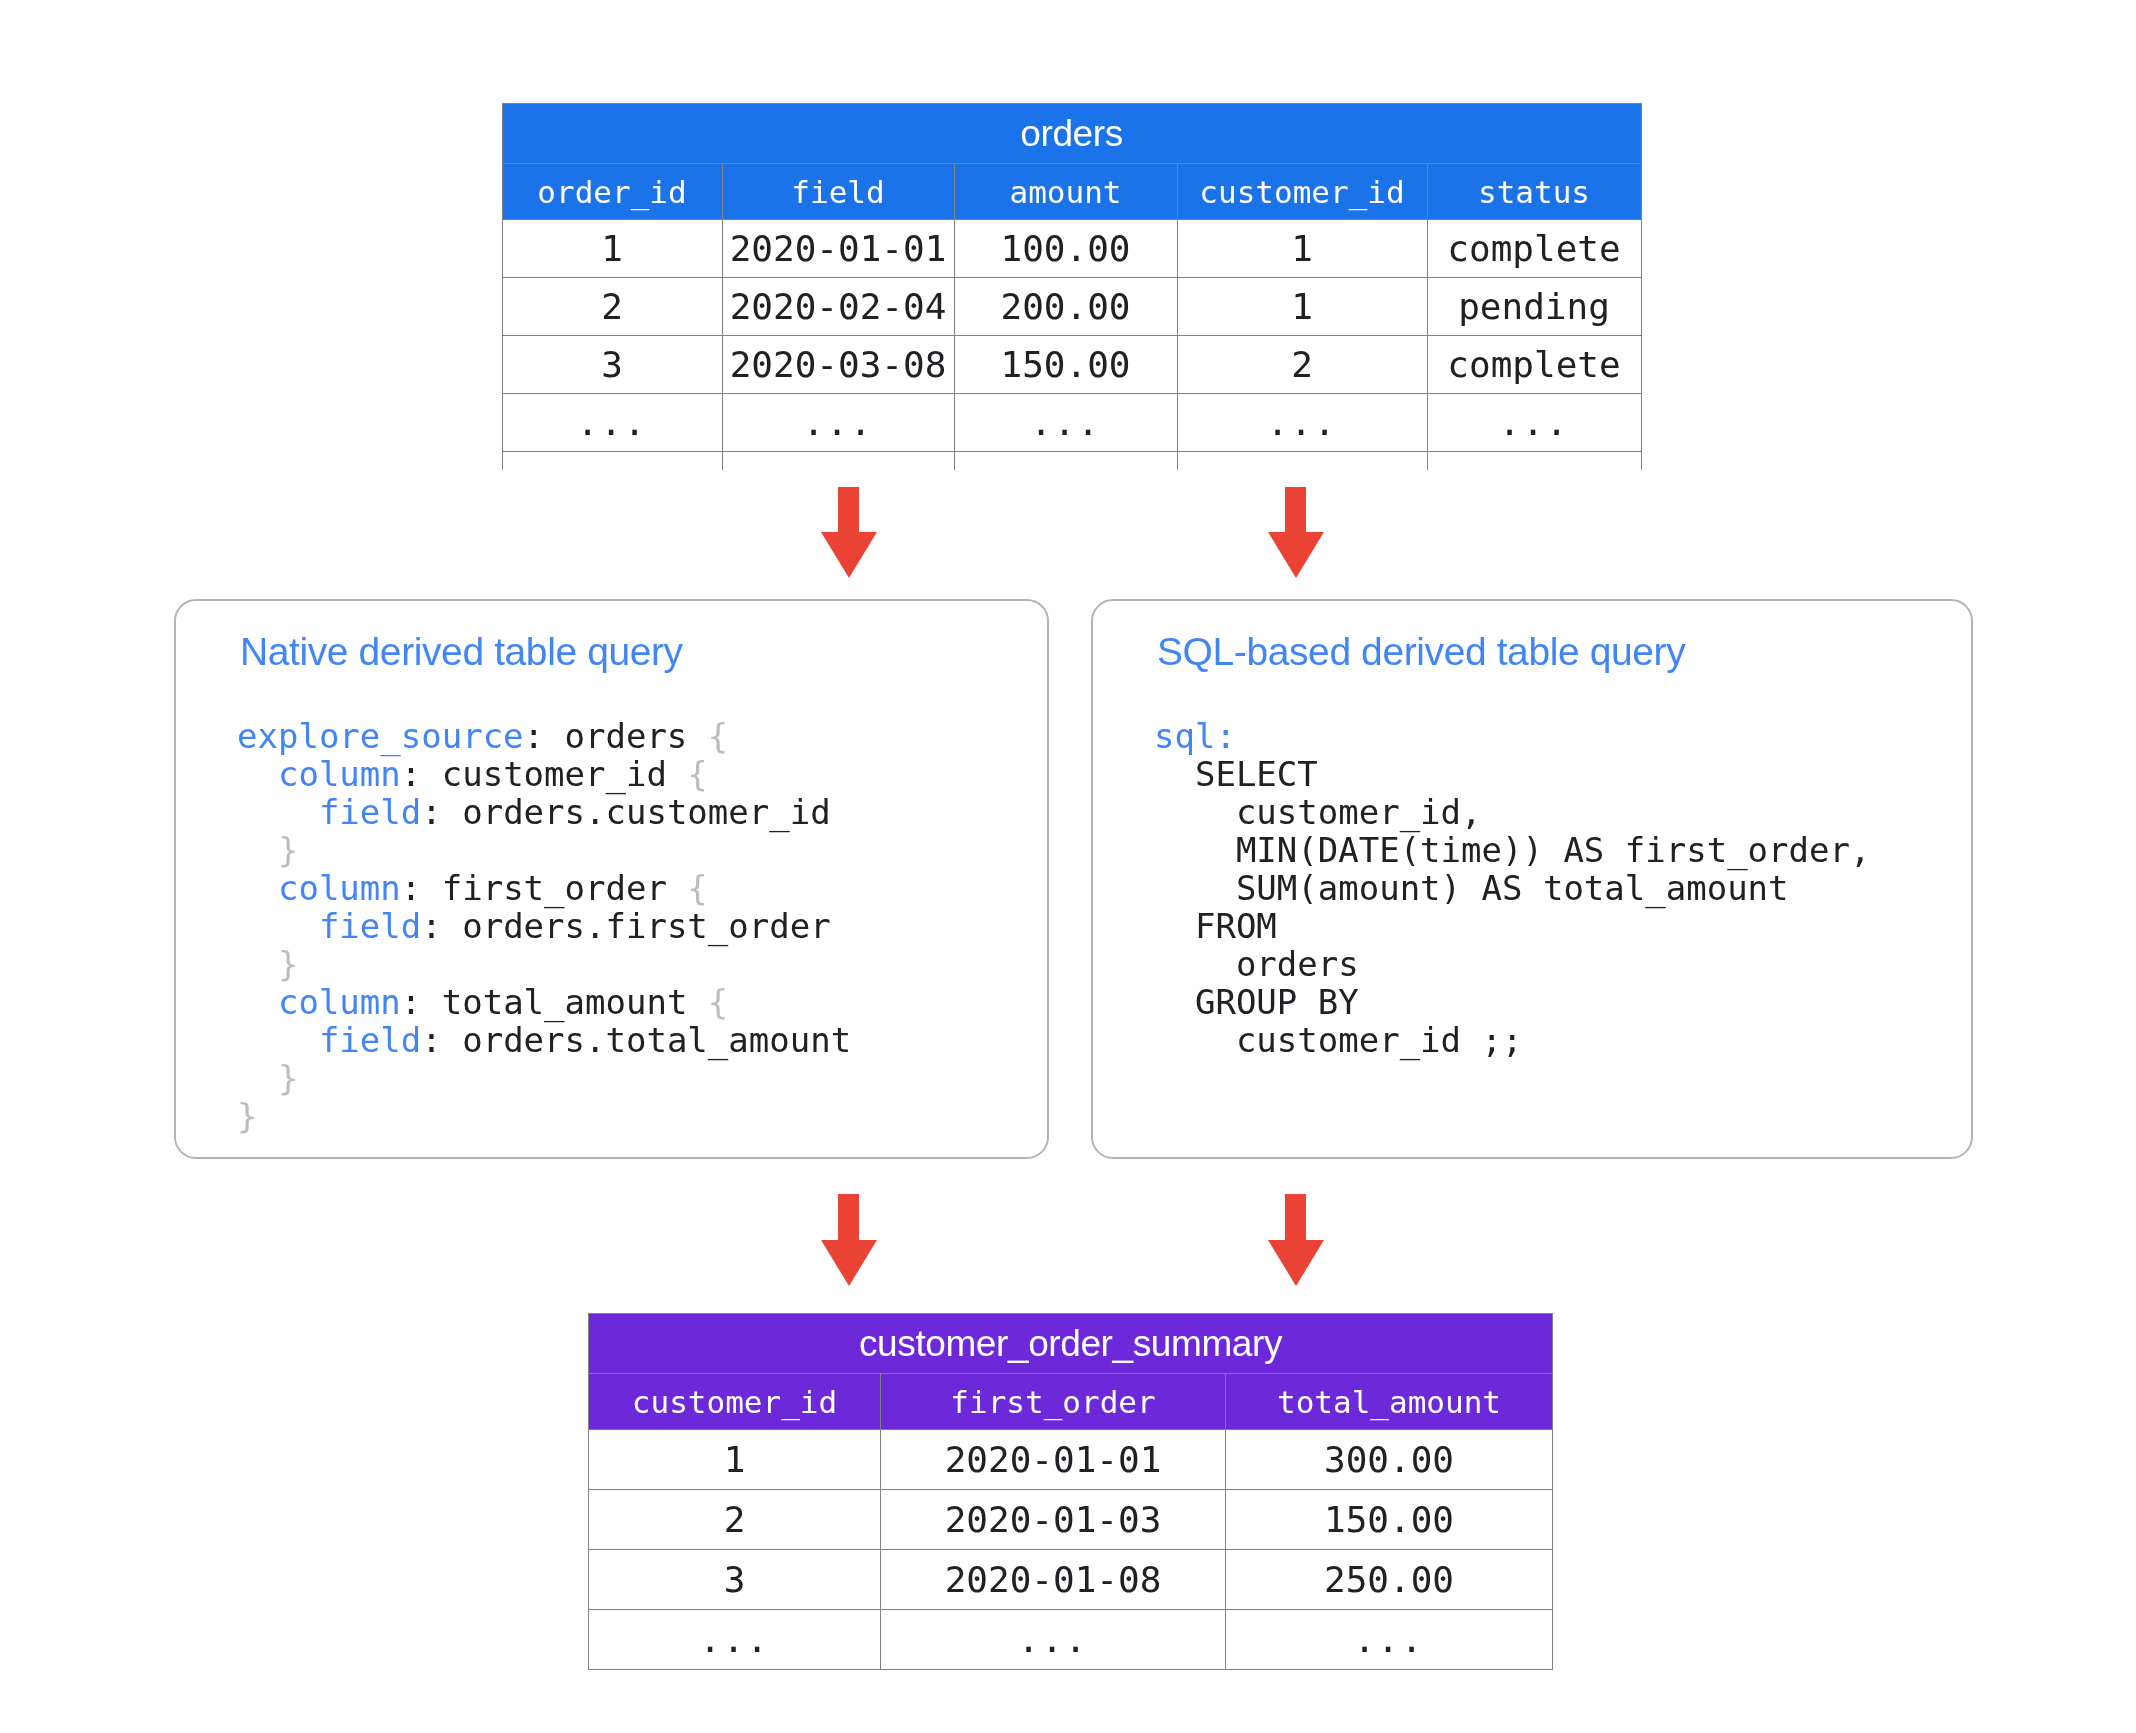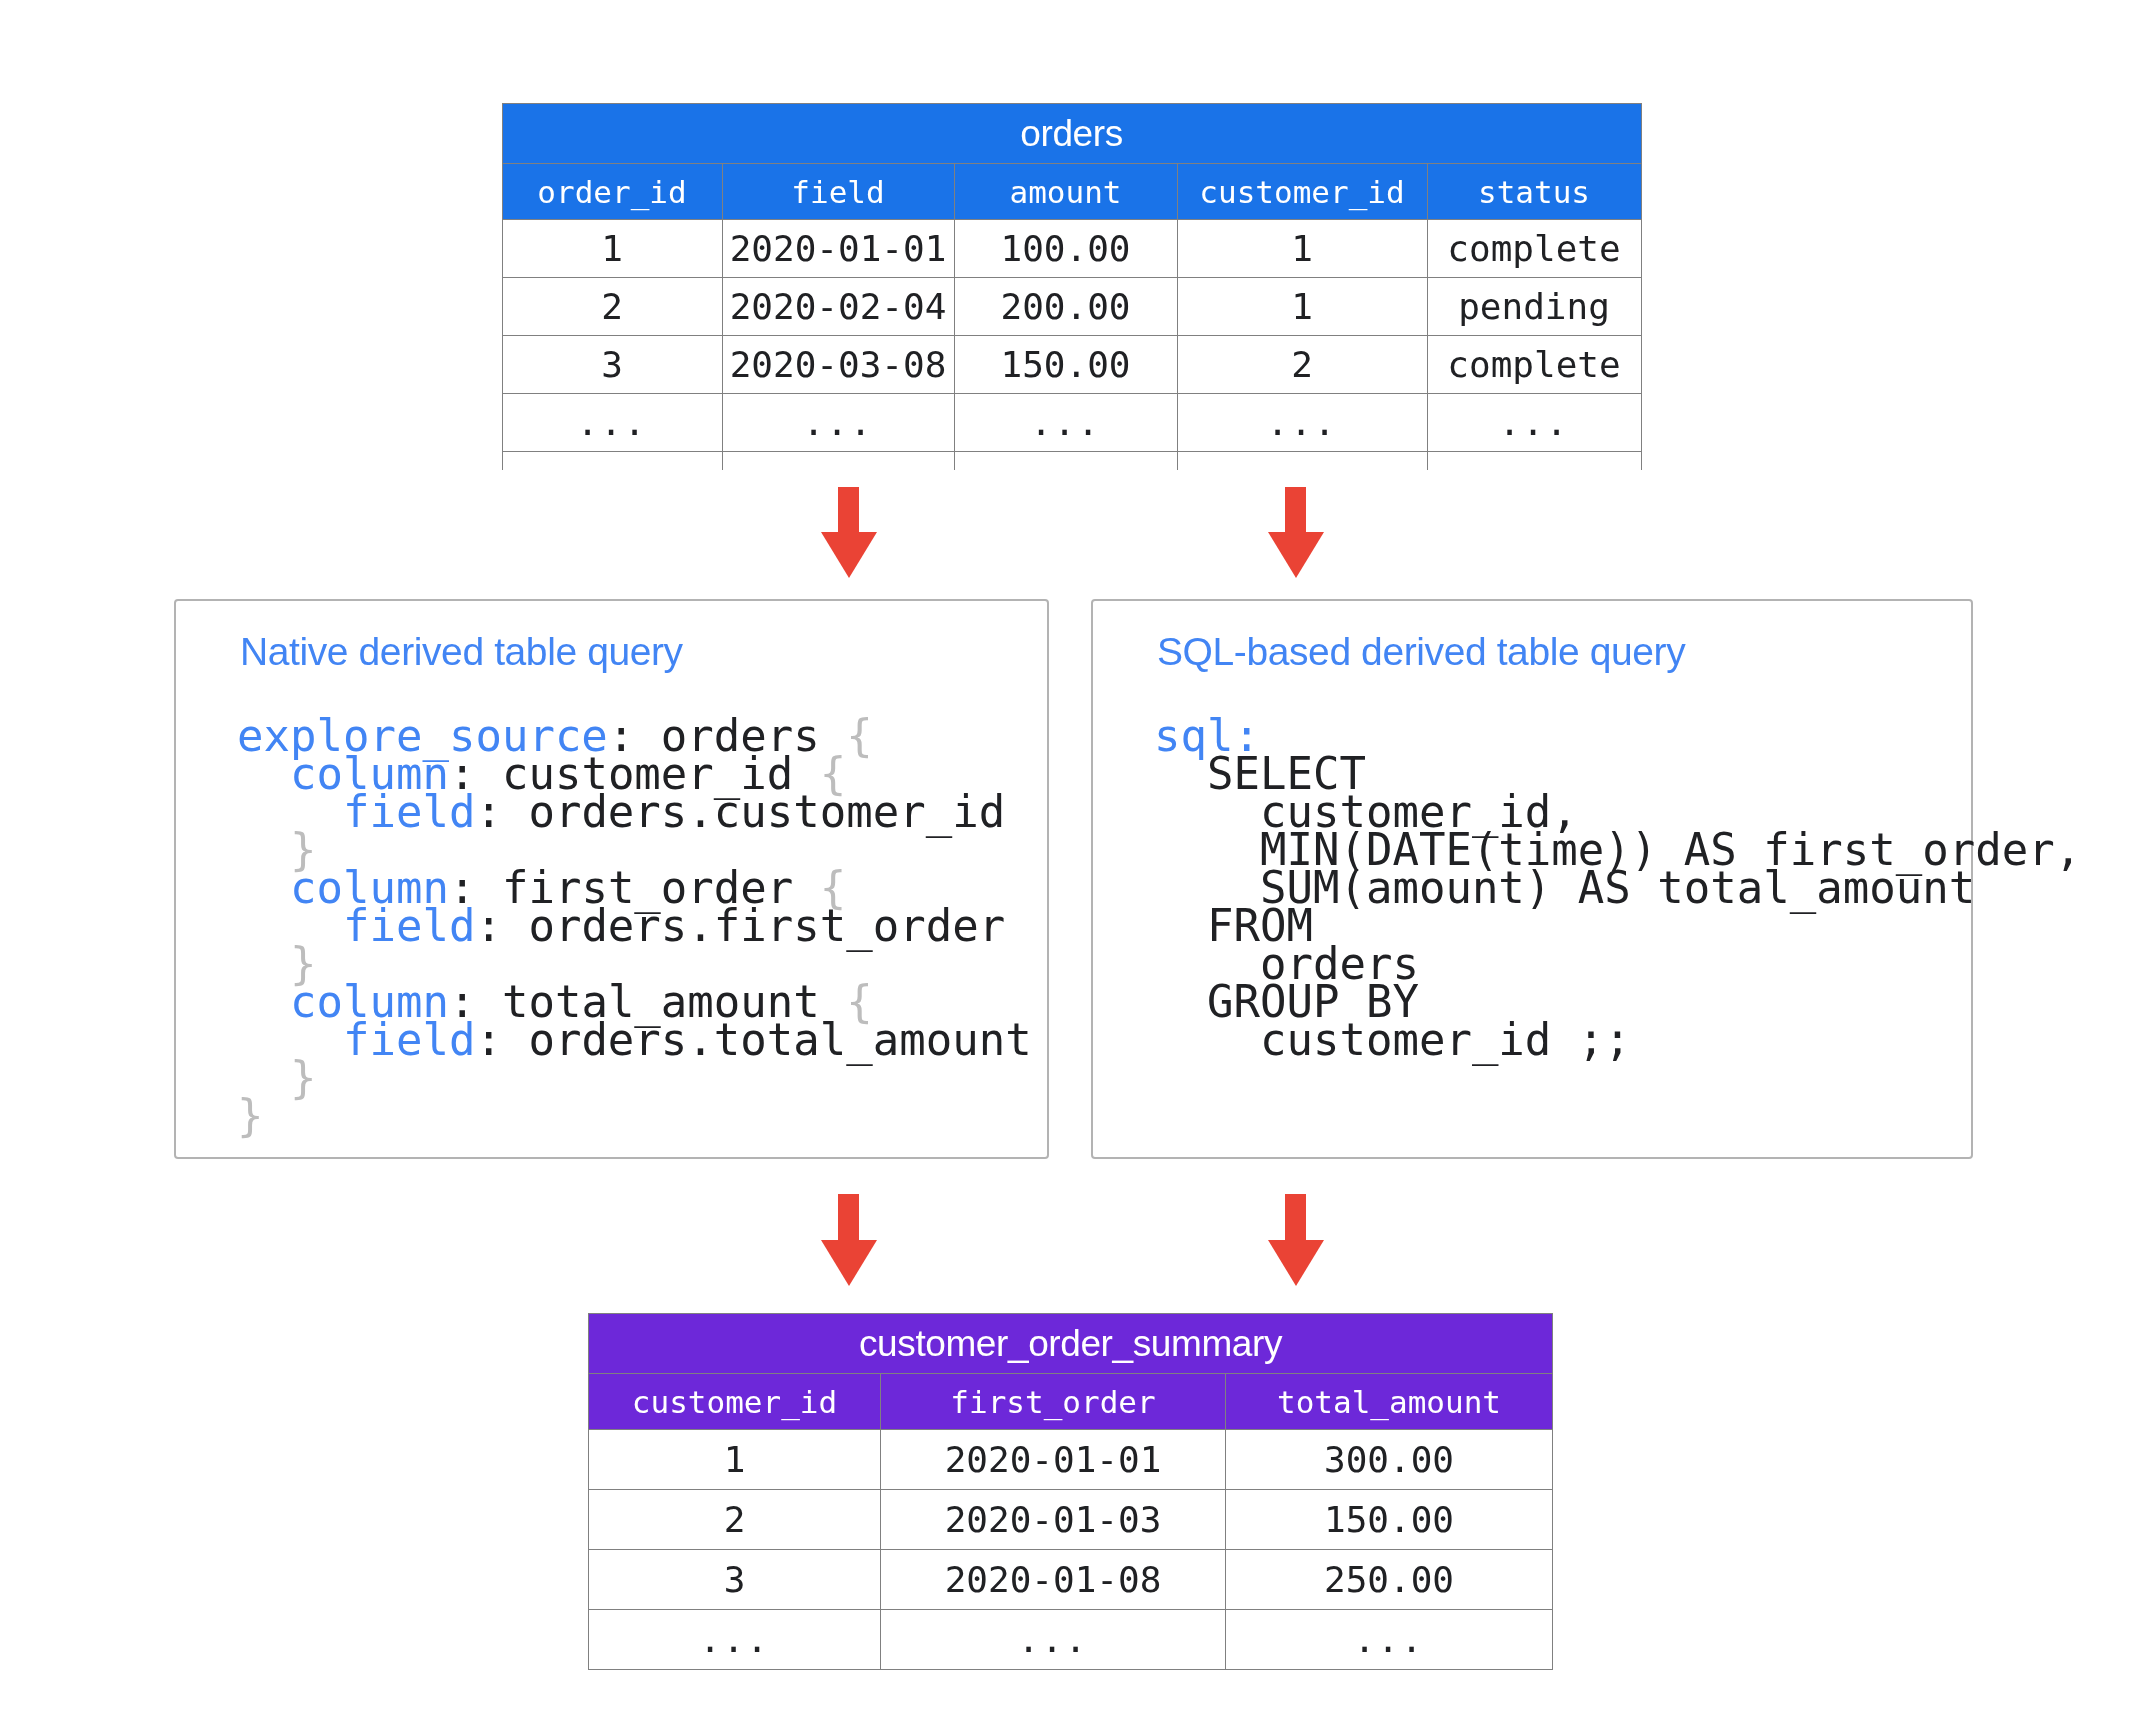--- a/index.html
+++ b/index.html
@@ -109,42 +109,42 @@
   #arrow-native-to-summary { left: 821px;  top: 1194px; }
   #arrow-sql-to-summary    { left: 1268px; top: 1194px; }
 
   
   .query-card {
     position: absolute;
     top: 599px;
     height: 560px;
     background: #ffffff;
     border: 2.7px solid #b3b3b3;
-    border-radius: 4px;
+    border-radius: 22px;
     box-sizing: border-box;
   }
   #card-native { left: 174px;  width: 875px; }
   #card-sql    { left: 1091px; width: 882px; }
 
   .card-title {
     position: absolute;
     left: 64px;
     top: 28.5px;
     color: #4285f4;
     font-family: "Liberation Sans", sans-serif;
     font-size: 39px;
     font-weight: normal;
     letter-spacing: -0.4px;
   }
   .code {
     position: absolute;
     left: 61px;
     top: 116px;
     font-family: "DejaVu Sans Mono", monospace;
-    font-size: 44px;
+    font-size: 34px;
     line-height: 38px;
     color: #202124;
     white-space: pre;
   }
   .kw    { color: #4285f4; }
   .brace { color: #bdbdbd; }
 
   
   .row { display: block; }
 </style>

